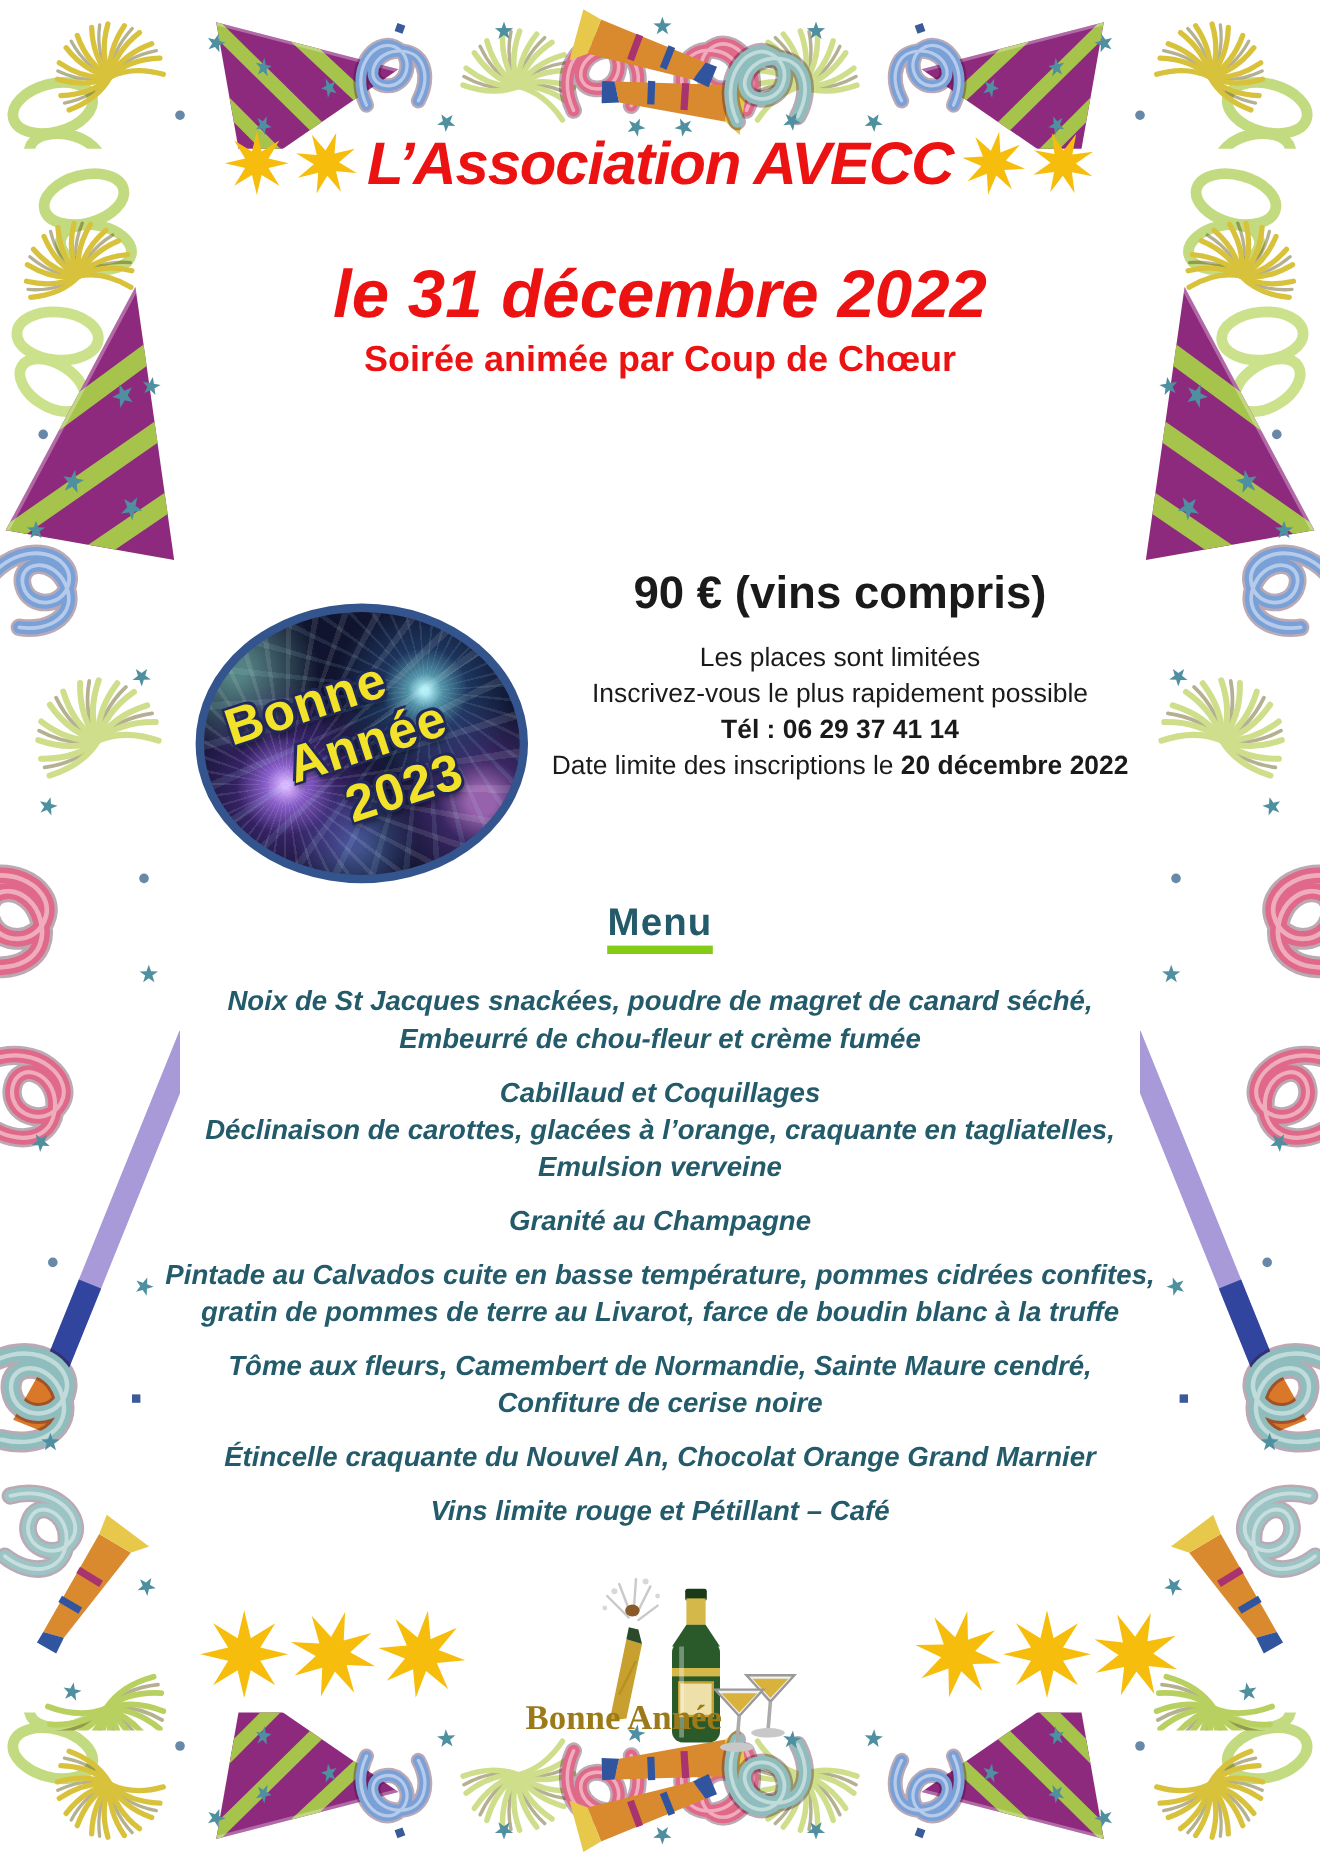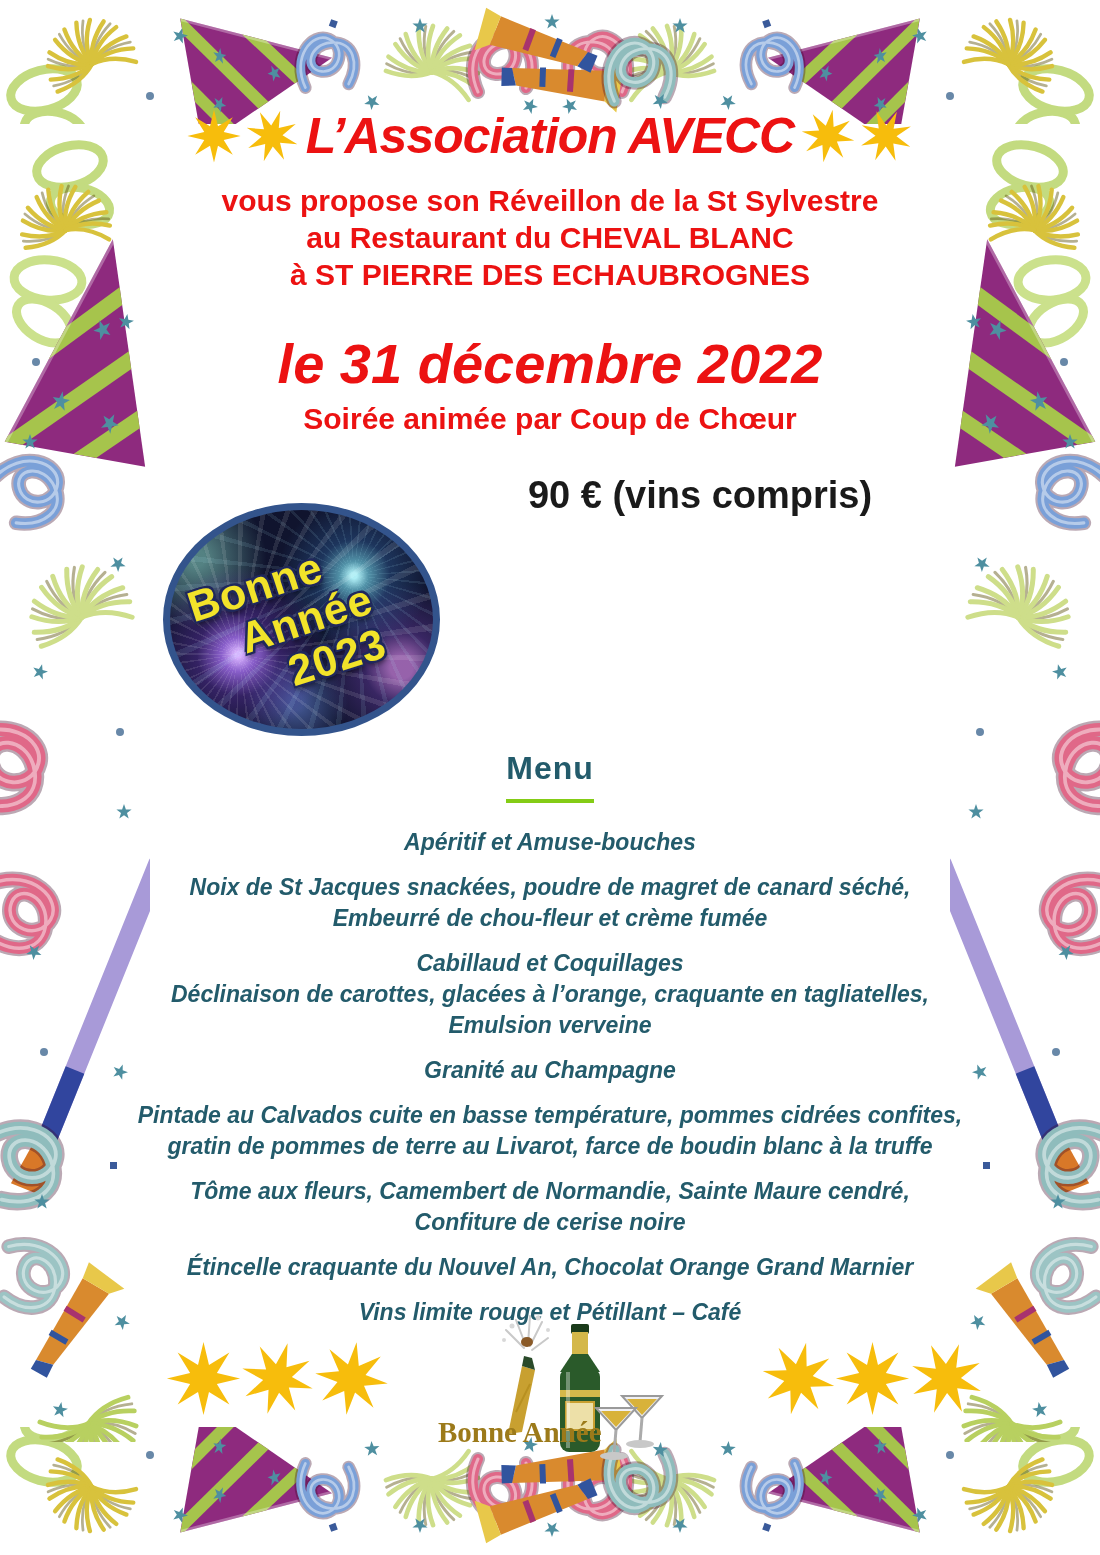--- a/index.html
+++ b/index.html
@@ -39,21 +39,21 @@
 
   .info{position:absolute;left:420px;top:474px;width:560px;text-align:center;color:#1A1A1A;}
   .price{font-size:38px;font-weight:700;}
   .music{margin-top:12px;font-size:37px;font-weight:700;font-style:italic;color:#EC1212;
          font-family:"DejaVu Serif",serif;}
   .notes{margin-top:16px;font-size:22px;line-height:30px;}
   .bold{font-weight:700;}
 
   .menu{position:absolute;top:750px;left:70px;right:70px;text-align:center;color:#235B6B;}
   .menu-heading{display:inline-block;font-size:32px;font-weight:700;letter-spacing:1px;
-                border-bottom:4px solid #84cc16;padding-bottom:12px;margin-bottom:24px;}
+                border-bottom:7px solid #84cc16;padding-bottom:1px;margin-bottom:24px;}
   .menu-item{font-size:23px;line-height:31px;font-weight:700;font-style:italic;
              white-space:pre-line;margin-bottom:14px;}
 
   .stars-row{position:absolute;display:flex;}
   .stars-left{left:165px;top:1340px;} .stars-right{left:760px;top:1340px;}
   .star-b{width:77px;height:77px;margin-right:-3px;}
 
   .champagne{position:absolute;left:438px;top:1312px;width:235px;height:155px;}
   .champagne svg{position:absolute;inset:0;}
   .caption{position:absolute;left:0;bottom:18px;font-family:"Liberation Serif",serif;
@@ -223,44 +223,44 @@
           <use href="#star8poly" fill="#F7BD0C" transform="rotate(18)"></use>
         </svg>
       <div class="page-title">L’Association AVECC</div>
       <svg class="star-s" viewBox="-40 -40 80 80">
           <use href="#star8poly" fill="#F7BD0C" transform="rotate(10)"></use>
         </svg>
       <svg class="star-s" viewBox="-40 -40 80 80">
           <use href="#star8poly" fill="#F7BD0C" transform="rotate(24)"></use>
         </svg>
     </div>
-    <div class="hlines">
-      <div class="hline">vous propose son Réveillon de la St Sylvestre</div>
-      <div class="hline">au Restaurant du CHEVAL BLANC</div>
-      <div class="hline">à ST PIERRE DES ECHAUBROGNES</div>
-    </div>
     <div class="date-line">le 31 décembre 2022</div>
     <div class="subtitle">Soirée animée par Coup de Chœur</div>
   </div>
 
   <div class="badge">
     <div class="badge-inner">
       <div class="badge-line b1">Bonne</div>
       <div class="badge-line b2">Année</div>
       <div class="badge-line b3">2023</div>
     </div>
   </div>
 
   <div class="info">
     <div class="price">90 € (vins compris)</div>
+    <div class="notes">
+      <div>Les places sont limitées</div>
+      <div>Inscrivez-vous le plus rapidement possible</div>
+      <div class="bold">Tél : 06 29 37 41 14</div>
+      <div><span>Date limite des inscriptions le </span><span class="bold">20 décembre 2022</span></div>
+    </div>
   </div>
 
   <div class="menu">
     <div><span class="menu-heading">Menu</span></div>
-    <div class="menu-item">Apéritif et Amuse-bouches</div>
     <div class="menu-item">Noix de St Jacques snackées, poudre de magret de canard séché,
 Embeurré de chou-fleur et crème fumée</div>
     <div class="menu-item">Cabillaud et Coquillages
 Déclinaison de carottes, glacées à l’orange, craquante en tagliatelles,
 Emulsion verveine</div>
     <div class="menu-item">Granité au Champagne</div>
     <div class="menu-item">Pintade au Calvados cuite en basse température, pommes cidrées confites,
 gratin de pommes de terre au Livarot, farce de boudin blanc à la truffe</div>
     <div class="menu-item">Tôme aux fleurs, Camembert de Normandie, Sainte Maure cendré,
 Confiture de cerise noire</div>

